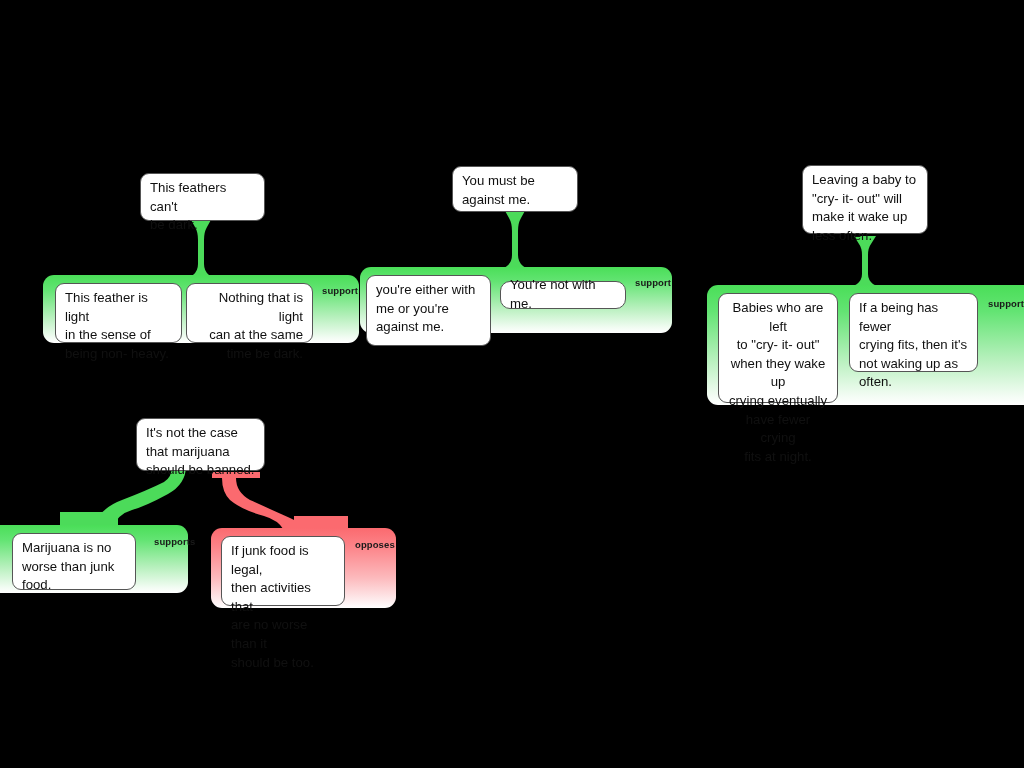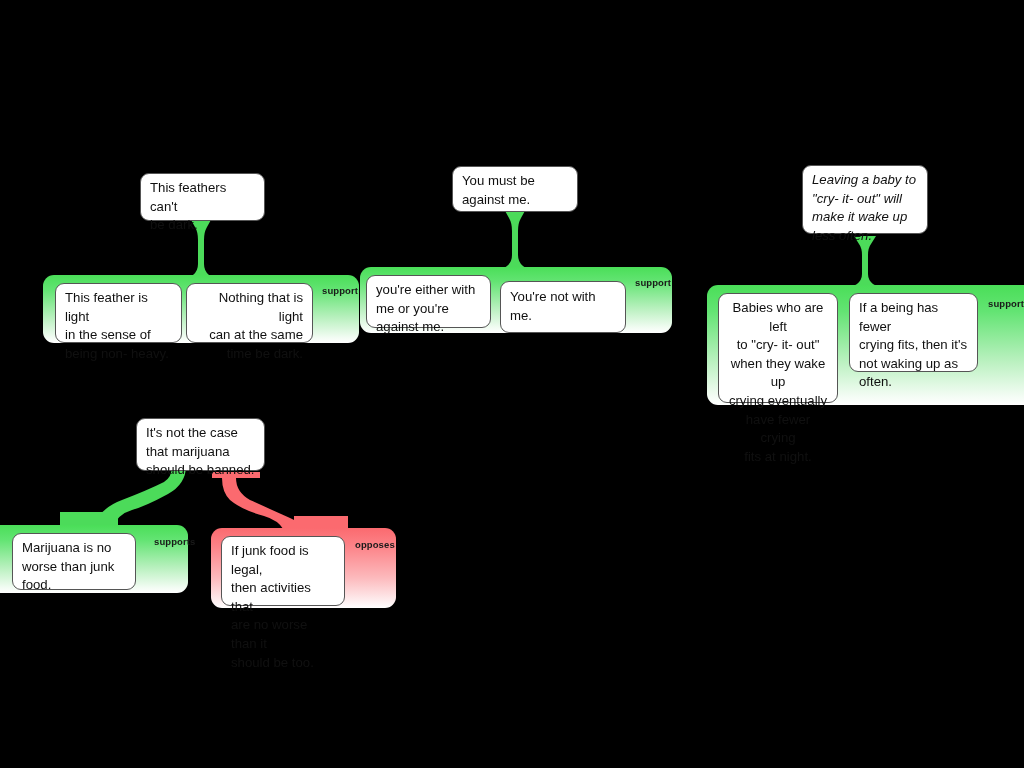--- a/index.html
+++ b/index.html
@@ -89,33 +89,33 @@
 
   <svg class="conn" style="left:500px; top:209px; width:30px; height:62px;" viewBox="0 0 30 62">
     <path class="g-fill" d="M4 0 H26 L21 9 Q18 14 18 22 V46 Q18 53 23 57 L30 62 H0 L7 57 Q12 53 12 46 V22 Q12 14 9 9 Z"></path>
   </svg>
 
   <div class="panel support" style="left:360px; top:267px; width:312px; height:66px;"></div>
   <div class="panel-label" style="left:635px; top:277px;">support</div>
 
   <div class="claim" style="left:452px; top:166px; width:126px; height:46px;">You must be
 against me.</div>
-  <div class="claim" style="left:366px; top:275px; width:125px; height:53px;">you're either with
+  <div class="claim" style="left:366px; top:275px; width:125px; height:71px;">you're either with
 me or you're
 against me.</div>
-  <div class="claim center" style="left:500px; top:281px; width:126px; height:52px;">You're not with me.</div>
+  <div class="claim center" style="left:500px; top:281px; width:126px; height:28px;border-radius:10px;">You're not with me.</div>
 
   <svg class="conn" style="left:850px; top:236px; width:30px; height:52px;" viewBox="0 0 30 52">
     <path class="g-fill" d="M4 0 H26 L21 8 Q18 12 18 19 V38 Q18 44 23 48 L30 52 H0 L7 48 Q12 44 12 38 V19 Q12 12 9 8 Z"></path>
   </svg>
 
   <div class="panel support" style="left:707px; top:285px; width:330px; height:120px;"></div>
   <div class="panel-label" style="left:988px; top:298px;">support</div>
 
-  <div class="claim" style="left:802px; top:165px; width:126px; height:69px;font-style:italic;">Leaving a baby to
+  <div class="claim" style="left:802px; top:165px; width:126px; height:69px;">Leaving a baby to
 "cry- it- out" will
 make it wake up
 less often.</div>
   <div class="claim" style="left:718px; top:293px; width:120px; height:110px;text-align:center;">Babies who are left
 to "cry- it- out"
 when they wake up
 crying eventually
 have fewer crying
 fits at night.</div>
   <div class="claim" style="left:849px; top:293px; width:129px; height:79px;">If a being has fewer

